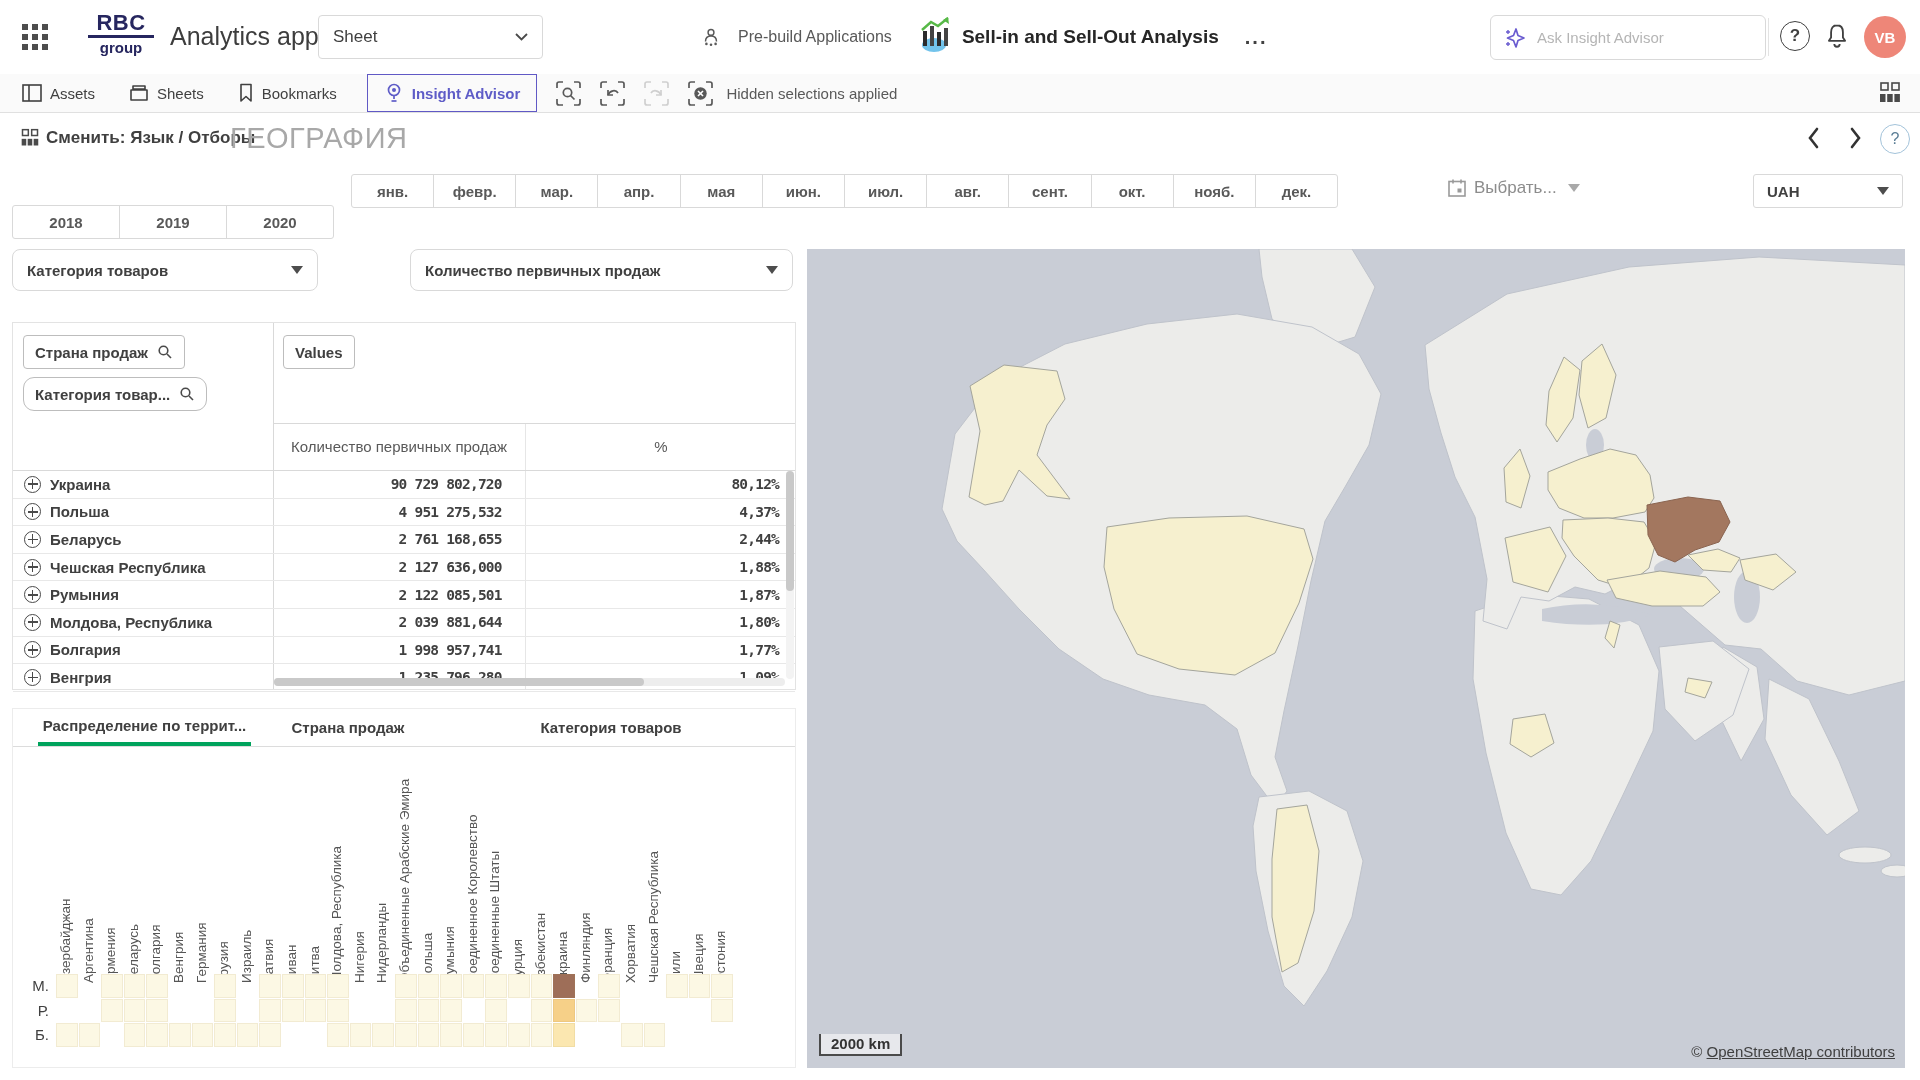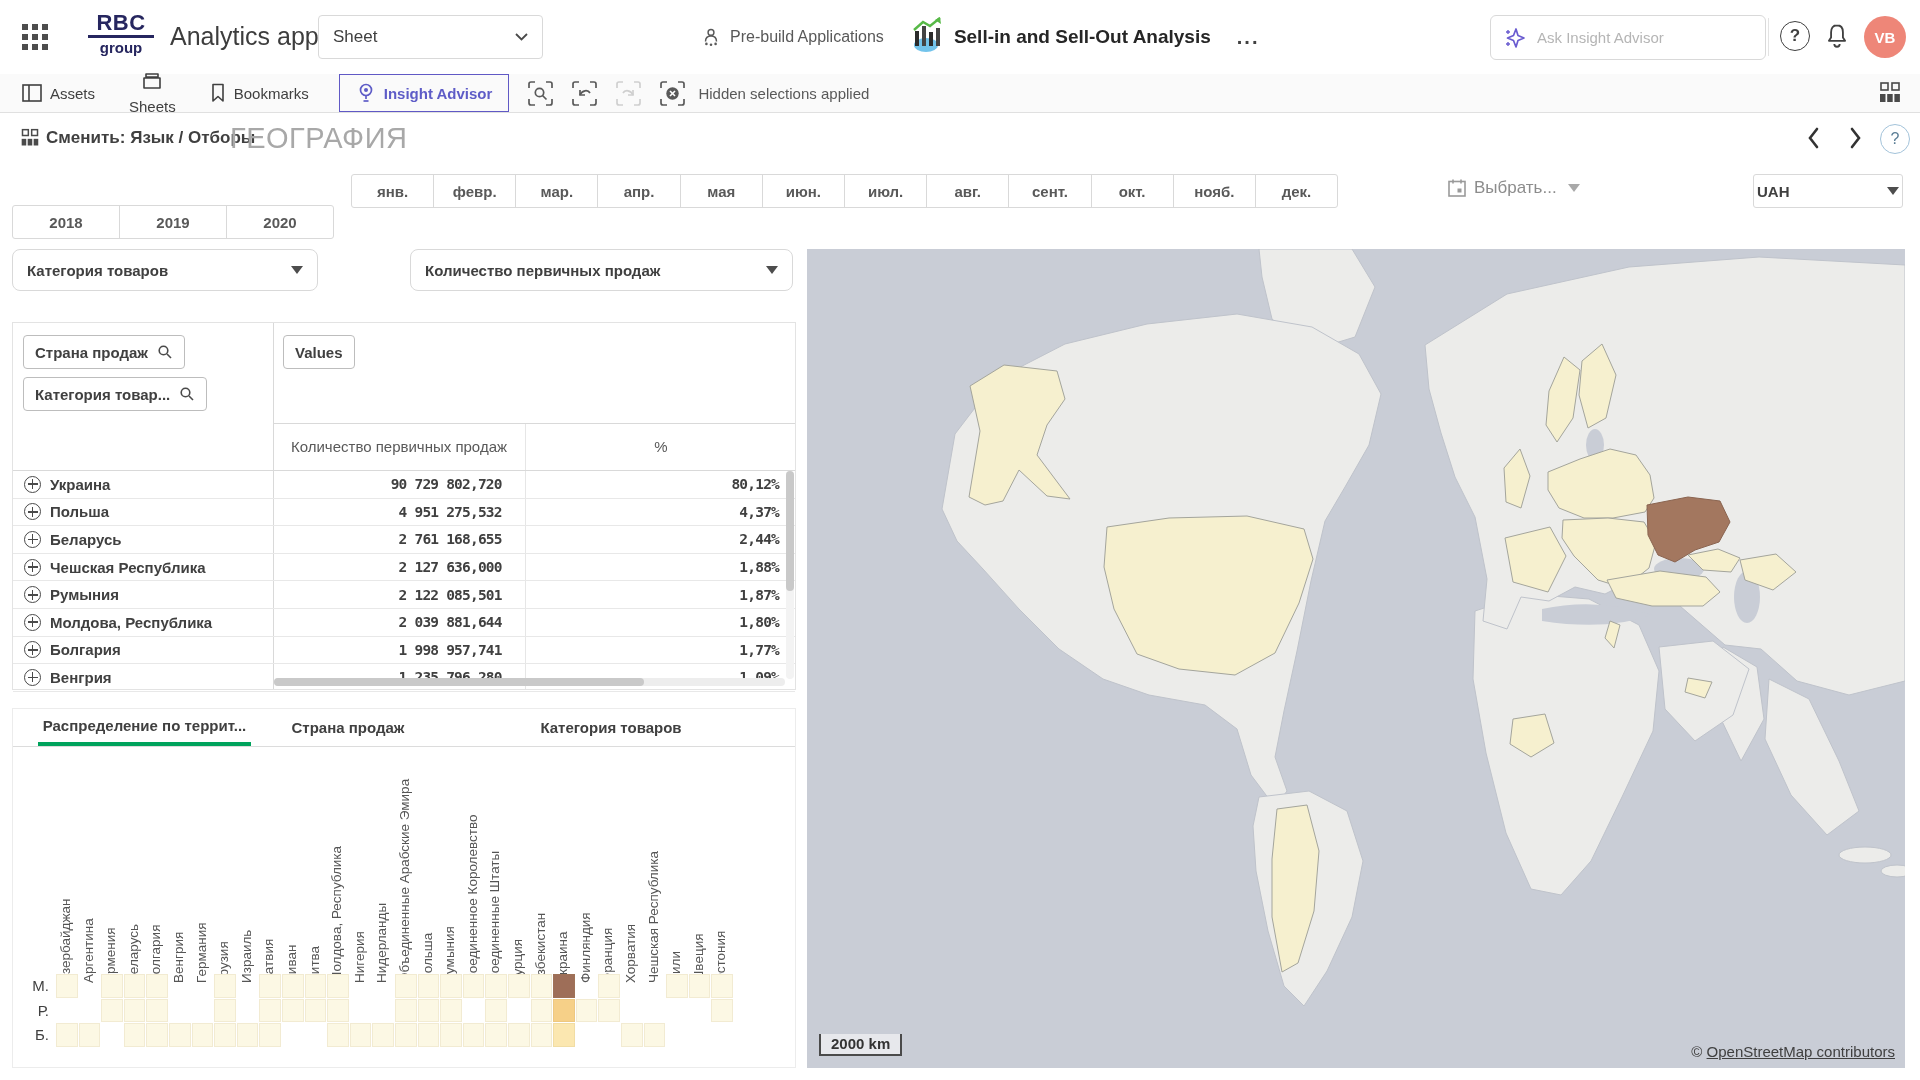--- a/index.html
+++ b/index.html
@@ -14,21 +14,21 @@
              grid-template-columns:repeat(3,6px);grid-template-rows:repeat(3,6px);gap:4px;cursor:pointer;}
   .menu-grid span{background:#4d4d4d;width:6px;height:6px;}
   .logo{position:absolute;left:88px;top:12px;width:66px;text-align:center;color:#26265f;line-height:1;}
   .logo .l1{font-size:22px;font-weight:bold;letter-spacing:0.5px;border-bottom:3px solid #26265f;padding-bottom:1px;}
   .logo .l2{font-size:15px;font-weight:bold;margin-top:2px;}
   .app-title{position:absolute;left:170px;top:22px;font-size:25px;color:#3d3d3d;}
   .sheet-select{position:absolute;left:318px;top:15px;width:195px;height:42px;border:1px solid #d9d9d9;
                 border-radius:4px;display:flex;align-items:center;justify-content:space-between;
                 padding:0 14px;font-size:17px;color:#404040;background:#fff;cursor:pointer;}
   .centergrp{position:absolute;left:700px;top:0;height:74px;display:flex;align-items:center;}
-  .prebuild{display:flex;align-items:center;gap:8px;color:#595959;font-size:16px;cursor:pointer;}
+  .prebuild{display:flex;align-items:center;gap:16px;color:#595959;font-size:16px;cursor:pointer;}
   .appicon{margin-left:26px;margin-right:10px;}
   .doctitle{font-size:19px;font-weight:bold;color:#262626;}
   .moredots{margin-left:26px;font-size:20px;font-weight:bold;color:#404040;letter-spacing:2px;cursor:pointer;}
   .askbox{position:absolute;left:1490px;top:15px;width:250px;height:43px;border:1px solid #d9d9d9;
           border-radius:6px;display:flex;align-items:center;gap:10px;padding:0 12px;cursor:text;background:#fff;}
   .askbox .ph{color:#b5b5b5;font-size:15px;}
   .topdiv{position:absolute;left:1768px;top:18px;width:1px;height:38px;background:#e3e3e3;}
   .helpcirc{position:absolute;left:1780px;top:21px;width:30px;height:30px;border:1.8px solid #404040;
             border-radius:50%;display:flex;align-items:center;justify-content:center;
             font-size:17px;font-weight:bold;color:#404040;cursor:pointer;box-sizing:border-box;}
@@ -64,21 +64,21 @@
             color:#595959;border-right:1px solid #d9d9d9;cursor:pointer;flex:1;}
   .seg-cell:last-child{border-right:none;}
   .datepick{position:absolute;left:1447px;top:178px;display:flex;align-items:center;gap:7px;
             color:#8c8c8c;font-size:17px;cursor:pointer;}
   .caret-gray{width:0;height:0;border-left:6px solid transparent;border-right:6px solid transparent;
               border-top:8px solid #a9a9a9;margin-left:4px;}
   .caret-dark{width:0;height:0;border-left:6px solid transparent;border-right:6px solid transparent;
               border-top:8px solid #4d4d4d;}
   .uah-select{position:absolute;left:1753px;top:174px;width:150px;height:34px;border:1px solid #d9d9d9;
               border-radius:3px;background:#fff;display:flex;align-items:center;justify-content:space-between;
-              padding:0 3px;font-size:15px;font-weight:bold;color:#404040;cursor:pointer;box-sizing:border-box;}
+              padding:0 13px;font-size:15px;font-weight:bold;color:#404040;cursor:pointer;box-sizing:border-box;}
 
   
   .dd{position:absolute;top:249px;height:42px;border:1px solid #d9d9d9;border-radius:8px;background:#fff;
       display:flex;align-items:center;justify-content:space-between;padding:0 14px;
       font-size:15px;font-weight:bold;color:#404040;cursor:pointer;box-sizing:border-box;}
 
   
   .pivot{position:absolute;left:12px;top:322px;width:784px;height:368px;border:1px solid #e3e3e3;
          box-sizing:border-box;background:#fff;}
   .pv-btn{position:absolute;height:34px;border:1px solid #bdbdbd;border-radius:4px;background:#fff;
@@ -201,21 +201,21 @@
   </div>
 
   <div class="toolbar">
     <div class="tb-item" style="margin-left:14px;">
       <svg width="20" height="18" viewBox="0 0 20 18">
         <rect x="1" y="1" width="18" height="16" fill="none" stroke="#404040" stroke-width="1.6"></rect>
         <line x1="7" y1="1" x2="7" y2="17" stroke="#404040" stroke-width="1.6"></line>
       </svg>
       <span>Assets</span>
     </div>
-    <div class="tb-item" style="margin-left:26px;flex-direction:column;">
+    <div class="tb-item" style="margin-left:26px;">
       <svg width="20" height="18" viewBox="0 0 20 18">
         <path d="M4,5 L16,5 L16,2 L4,2 Z M2,16 L18,16 L18,6 L2,6 Z" fill="none" stroke="#404040" stroke-width="1.6" stroke-linejoin="round"></path>
       </svg>
       <span>Sheets</span>
     </div>
     <div class="tb-item" style="margin-left:26px;">
       <svg width="16" height="20" viewBox="0 0 16 20">
         <path d="M3,1.5 L13,1.5 L13,18 L8,13.5 L3,18 Z" fill="none" stroke="#404040" stroke-width="1.6" stroke-linejoin="round"></path>
       </svg>
       <span>Bookmarks</span>
@@ -327,21 +327,21 @@
     <div class="pv-vline2"></div>
     <div class="pv-hline1"></div>
     <div class="pv-hline2"></div>
     <div class="pv-btn" style="left:10px;top:12px;">
       <span>Страна продаж</span>
       <svg width="16" height="16" viewBox="0 0 16 16">
         <circle cx="6.5" cy="6.5" r="4.3" fill="none" stroke="#4a4a4a" stroke-width="1.6"></circle>
         <line x1="10" y1="10" x2="14" y2="14" stroke="#4a4a4a" stroke-width="1.6"></line>
         </svg>
     </div>
-    <div class="pv-btn" style="left:10px;top:54px;">
+    <div class="pv-btn" style="left:10px;top:54px;border-radius:11px;">
       <span>Категория товар...</span>
       <svg width="16" height="16" viewBox="0 0 16 16">
         <circle cx="6.5" cy="6.5" r="4.3" fill="none" stroke="#4a4a4a" stroke-width="1.6"></circle>
         <line x1="10" y1="10" x2="14" y2="14" stroke="#4a4a4a" stroke-width="1.6"></line>
         </svg>
     </div>
     <div class="pv-btn" style="left:270px;top:12px;">
       <span>Values</span>
     </div>
     <div class="pv-colhead" style="left:260px;width:252px;">Количество первичных продаж</div>

